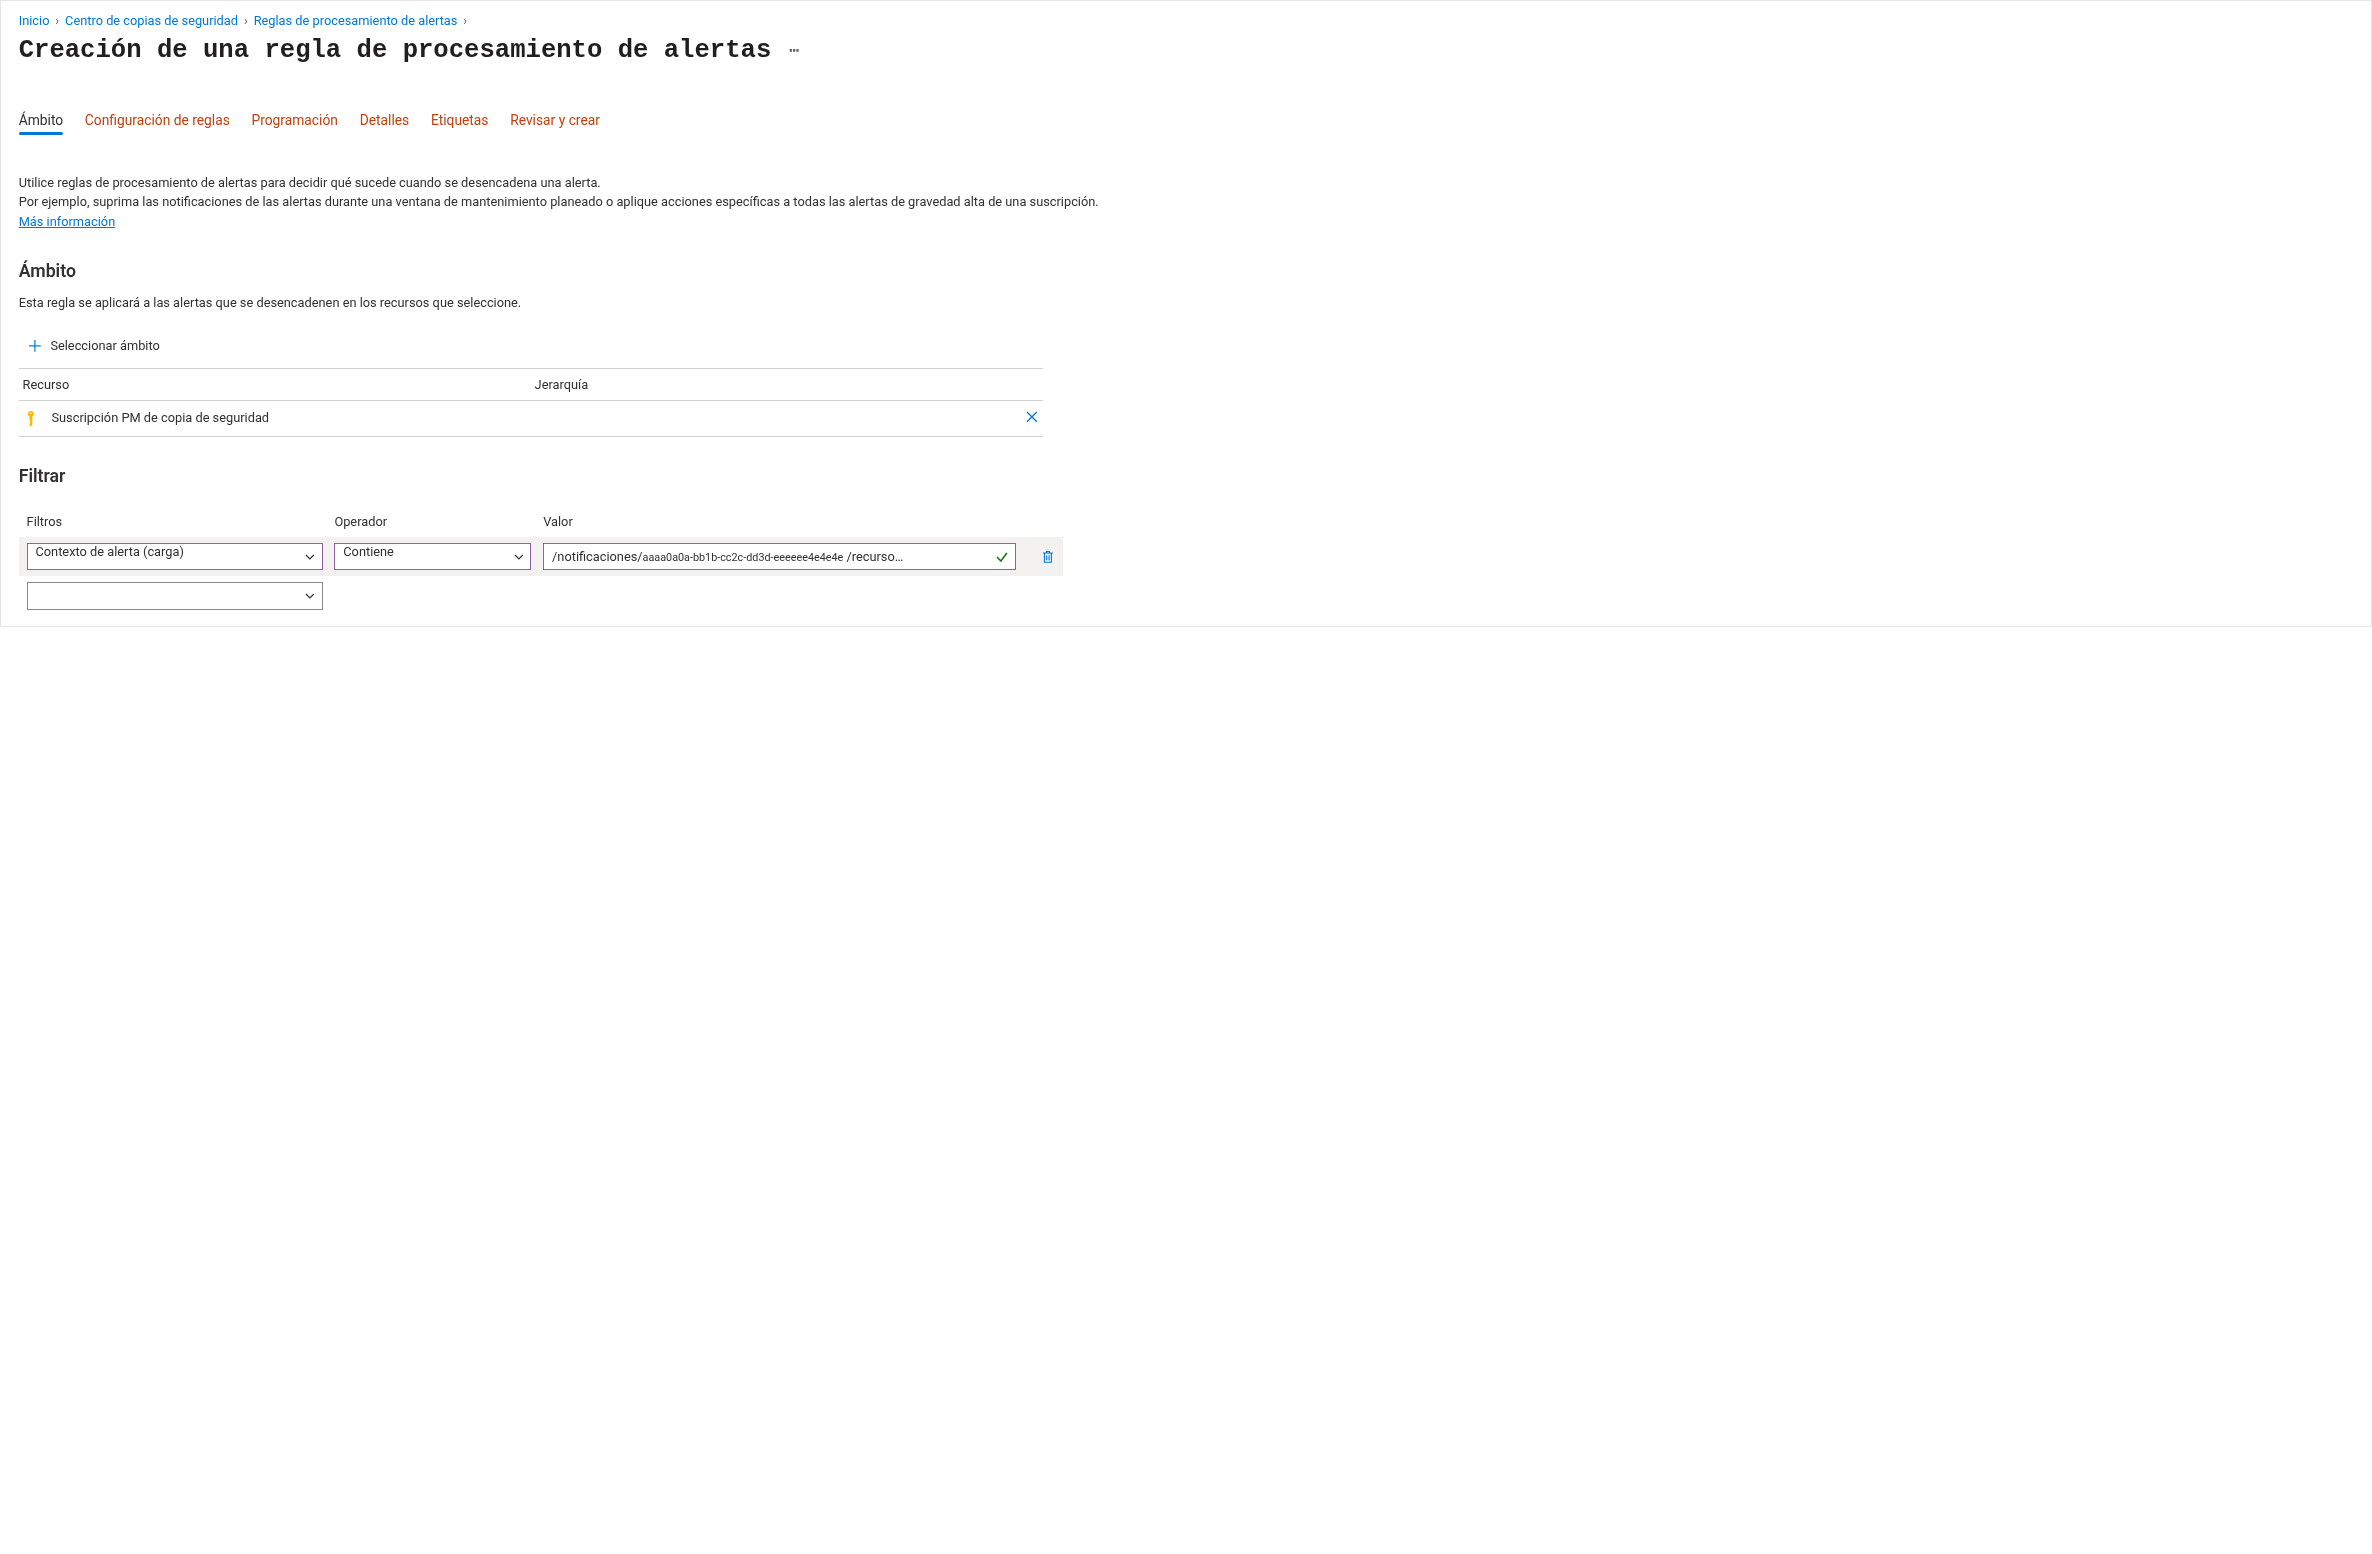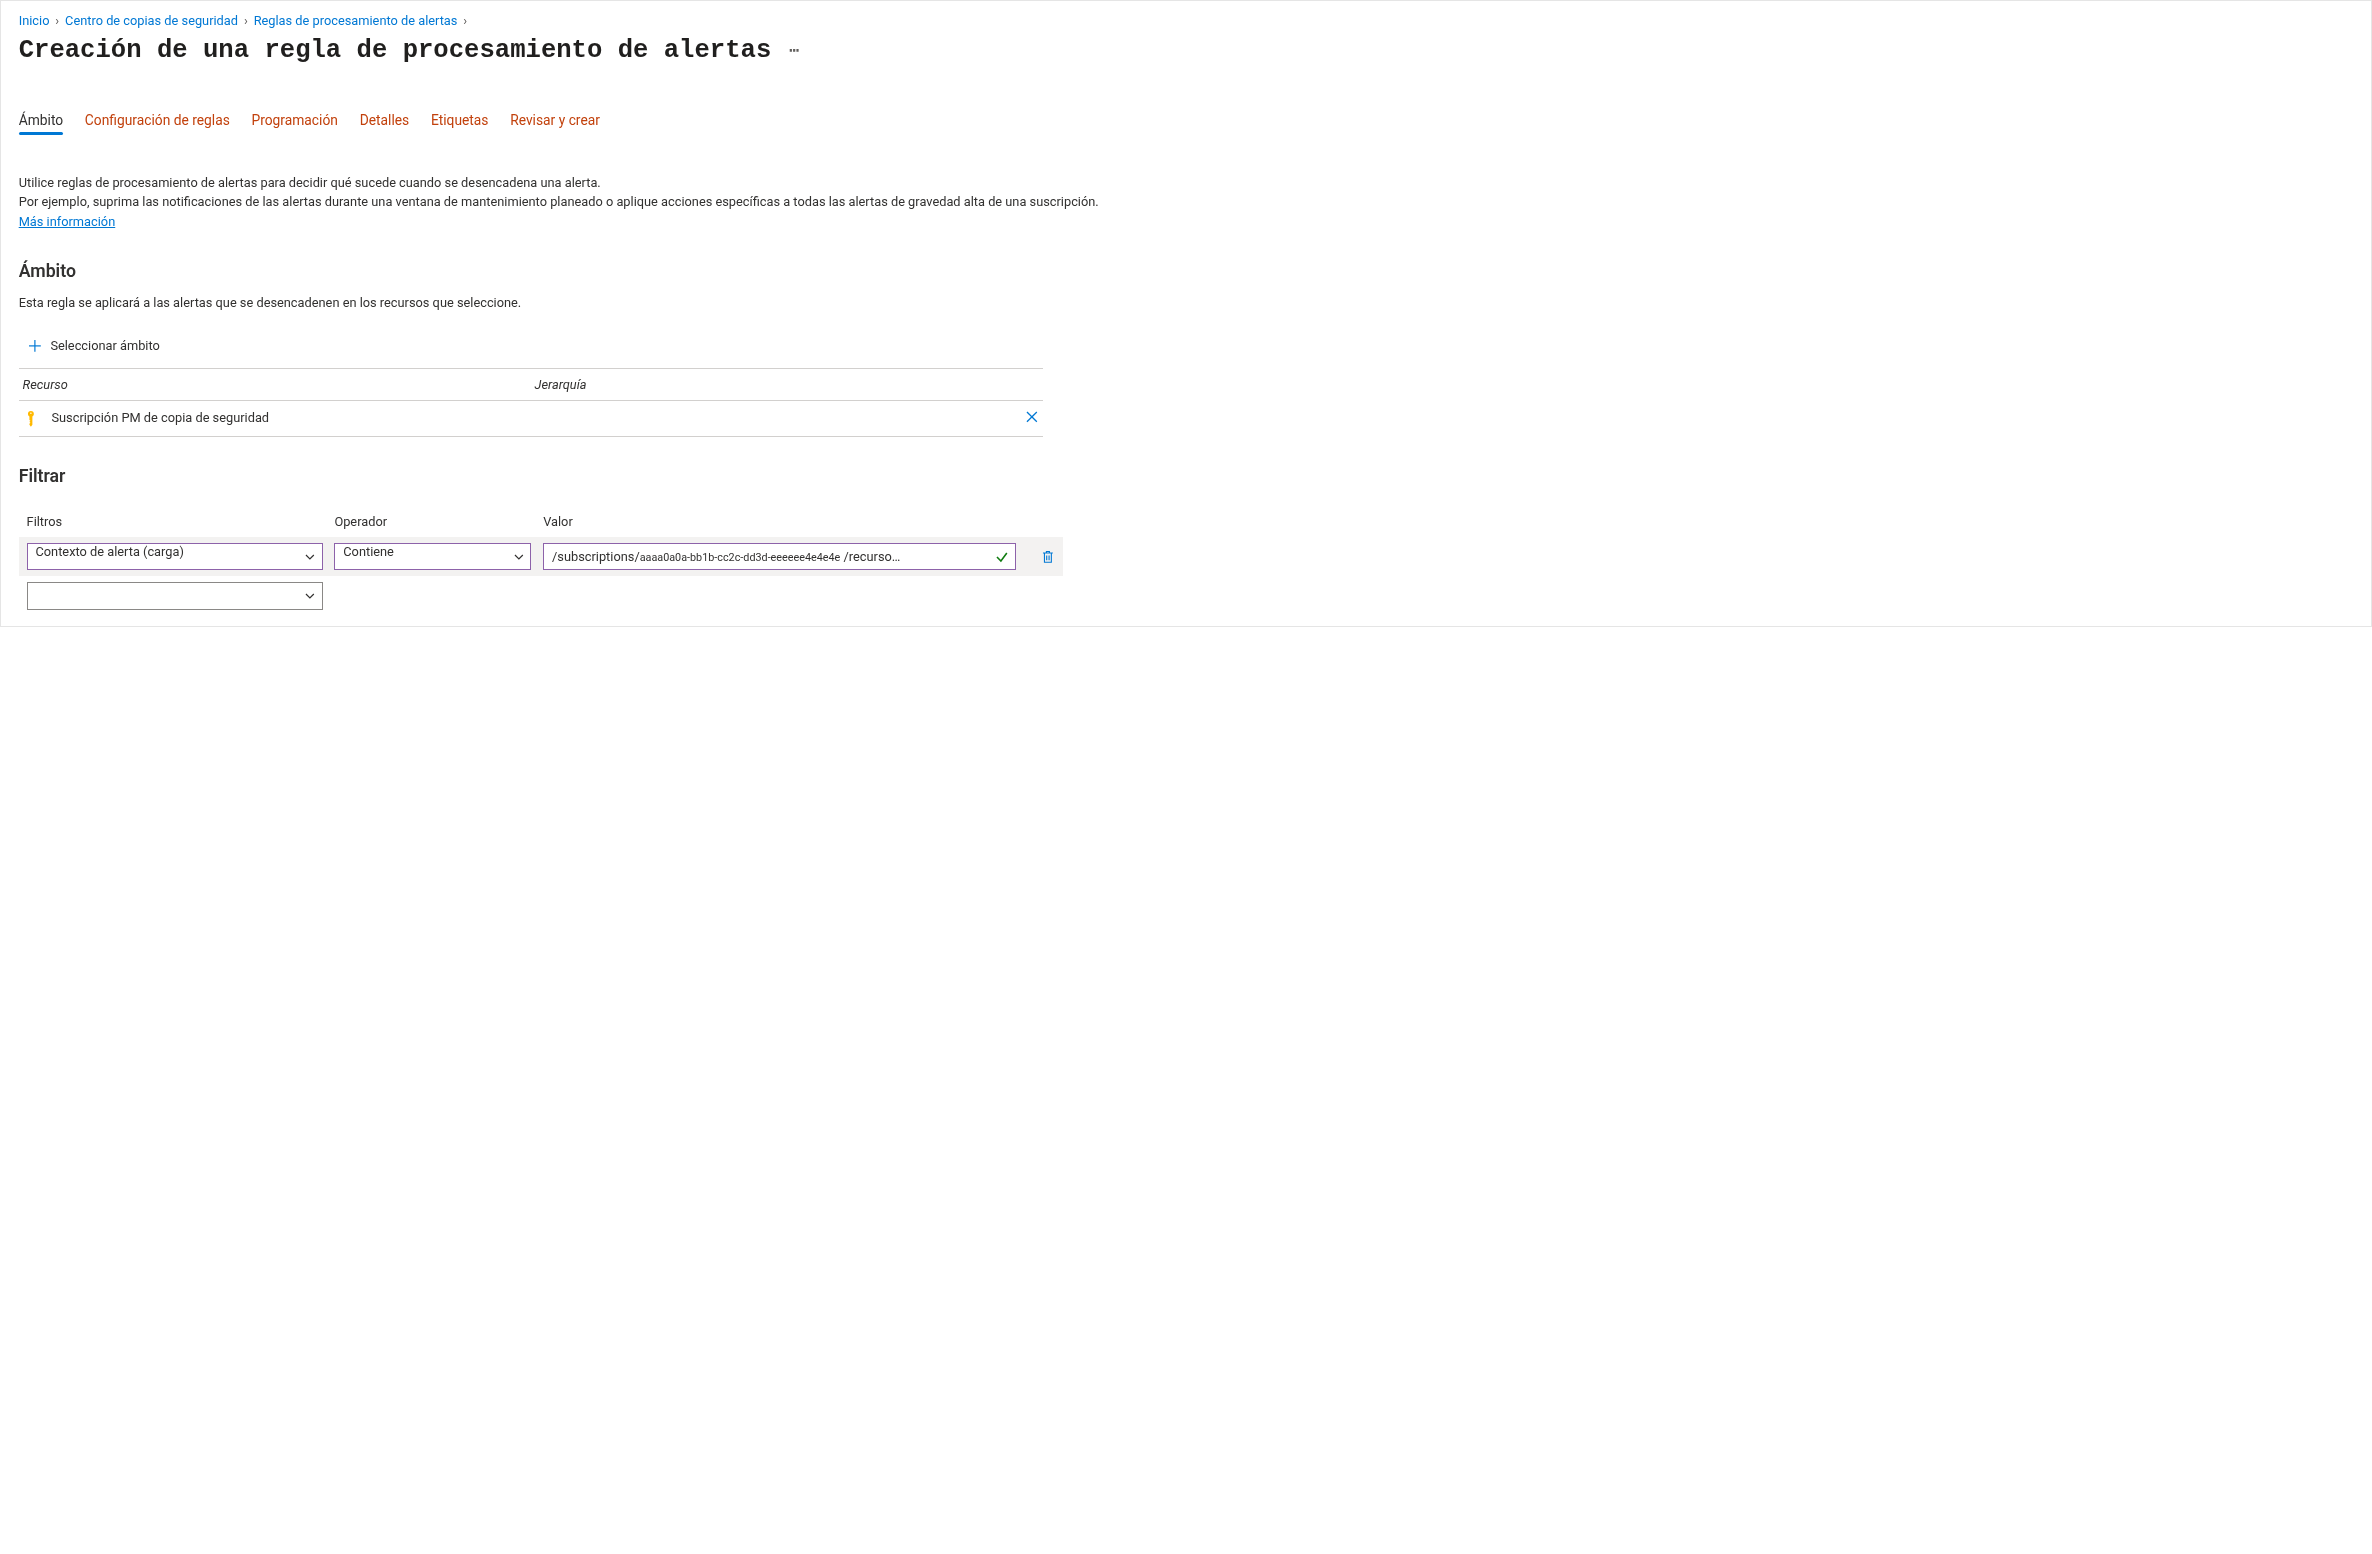--- a/index.html
+++ b/index.html
@@ -35,21 +35,21 @@
 
 h2 { font-size: 17.7px; font-weight: 600; margin-top: 29.6px; color: #323130; }
 .subdesc { margin-top: 13.8px; font-size: 12.8px; color: #323130; }
 
 
 .select-scope { display: inline-flex; align-items: center; gap: 8px; margin-top: 27.6px; cursor: pointer; font-size: 12.8px; color: #323130; padding-left: 7.9px; }
 .select-scope svg { color: #0078d4; }
 
 
 .scope-table { width: 1024px; margin-top: 11.8px; border-collapse: collapse; }
-.scope-table th { text-align: left; font-weight: 400; font-size: 12.8px; color: #323130; padding: 7.9px 3.9px; border-bottom: 1px solid #d2d0ce; border-top: 1px solid #d2d0ce; font-style: italic; }
+.scope-table th { text-align: left; font-weight: 400; font-size: 12.8px; color: #323130; padding: 7.9px 3.9px; border-bottom: 1px solid #d2d0ce; border-top: 1px solid #d2d0ce; }
 .scope-table td { padding: 7.9px 3.9px; border-bottom: 1px solid #d2d0ce; font-size: 12.8px; vertical-align: middle; }
 .key-icon { width: 15.8px; height: 15.8px; margin-right: 9.9px; vertical-align: middle; }
 .remove-x { color: #0078d4; cursor: pointer; font-size: 15.8px; }
 
 
 .filter-grid { width: 1044px; margin-top: 27.6px; }
 .filter-head { display: grid; grid-template-columns: 296px 197px 473px 39px; gap: 11.8px; font-size: 12.8px; color: #323130; padding: 0 7.9px 7.9px; }
 .filter-row { display: grid; grid-template-columns: 296px 197px 473px 39px; gap: 11.8px; background: #f3f2f1; padding: 5.9px 7.9px; align-items: center; }
 .filter-row + .filter-row { background: #fff; padding-top: 5.9px; padding-bottom: 5.9px; }
 .filter-row.second { grid-template-columns: 296px 1fr; }
@@ -160,21 +160,21 @@
           <polyline points="2,4 6,8 10,4"></polyline>
         </svg>
     </div>
     <div class="selectbox">
       <span>Contiene</span>
       <svg class="chev" width="11.8" height="11.8" viewBox="0 0 12 12" fill="none" stroke="#323130" stroke-width="1.2">
           <polyline points="2,4 6,8 10,4"></polyline>
         </svg>
     </div>
     <div class="inputbox">
-      <span class="val"><span>/subscriptions/</span><span class="small">aaaa0a0a-bb1b-cc2c-dd3d-eeeeee4e4e4e</span><span> /recurso…</span></span>
+      <span class="val"><span>/notificaciones/</span><span class="small">aaaa0a0a-bb1b-cc2c-dd3d-eeeeee4e4e4e</span><span> /recurso…</span></span>
       <svg class="check" width="13.8" height="13.8" viewBox="0 0 14 14" fill="none" stroke="#107c10" stroke-width="1.6">
           <polyline points="2,7 6,11 12,3"></polyline>
         </svg>
     </div>
     <div class="trash">
       <svg width="15.8" height="15.8" viewBox="0 0 16 16" fill="none" stroke="#0078d4" stroke-width="1.1">
           <path d="M3 4h10M6.5 4V2.5h3V4M4.5 4v9.5h7V4M6.8 6.5v5M9.2 6.5v5"></path>
         </svg>
     </div>
   </div>

